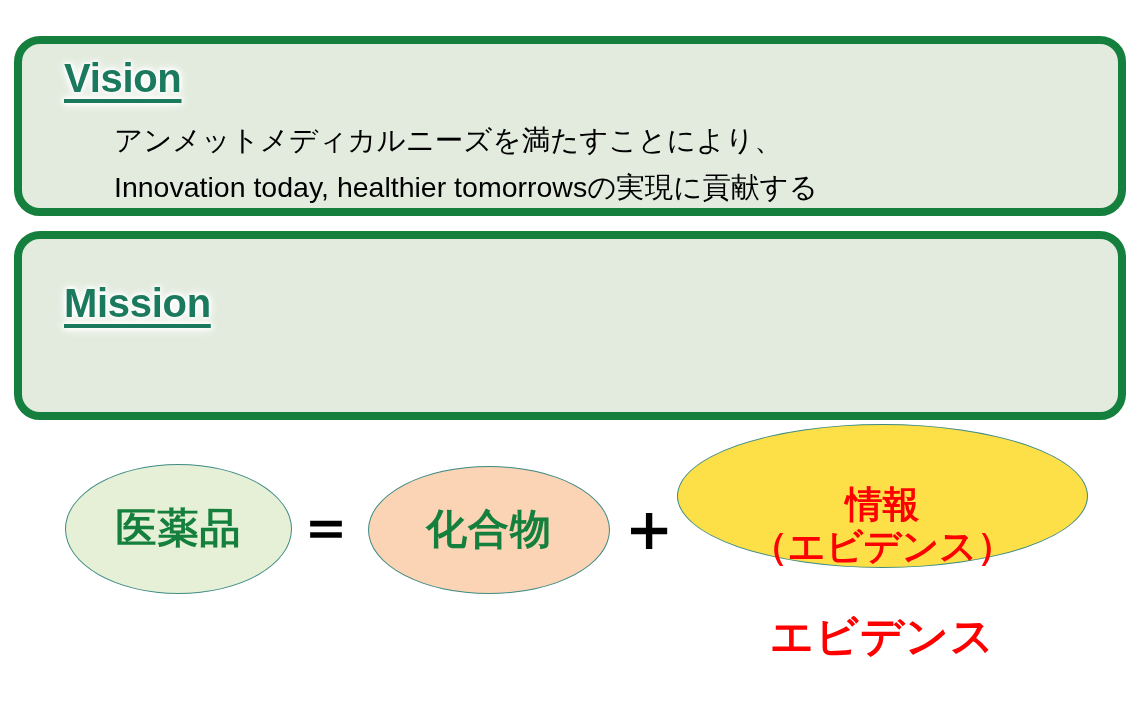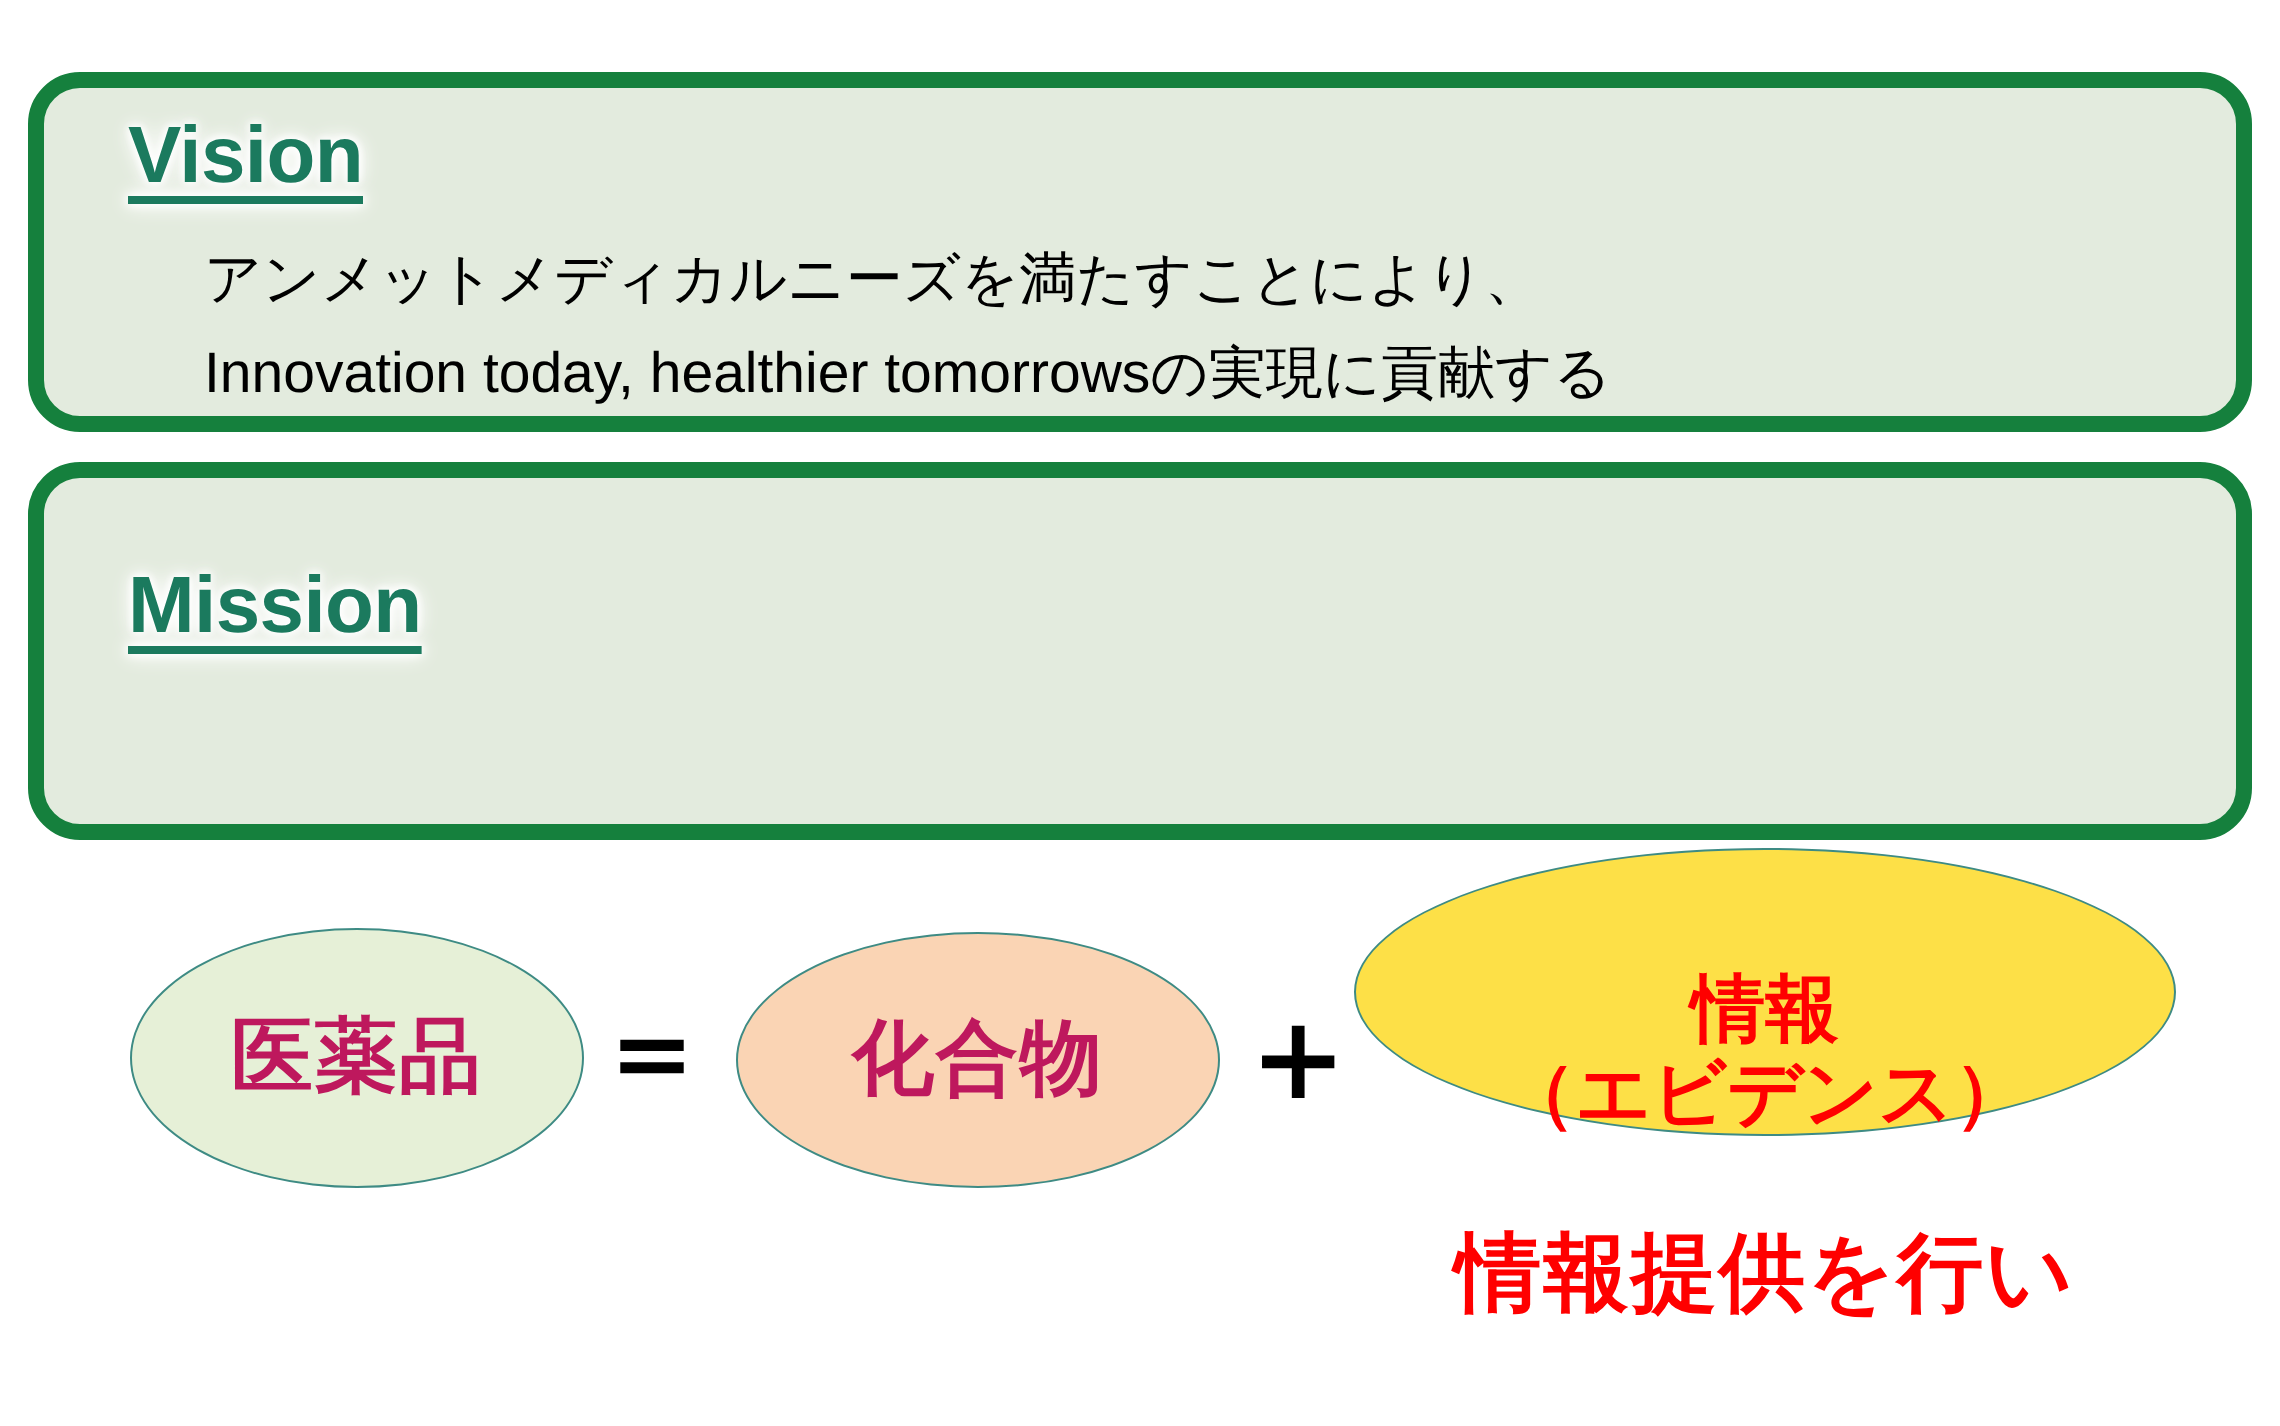--- a/index.html
+++ b/index.html
@@ -50,21 +50,21 @@
     text-shadow:
       0 0 5px #ffffff, 0 0 5px #ffffff,
       0 0 9px #ffffff, 0 0 12px #ffffff;
     white-space: nowrap;
   }
   #vision-heading { top: 12px; }
   #mission-heading { top: 10px; margin-top: 32px; }
 
   .panel-body {
     position: absolute;
-    left: 80px;
+    left: 92px;
     font-size: 28.5px;
     line-height: 47px;
     color: #000000;
     white-space: pre;
   }
   #vision-body { top: 73px; }
   #mission-body {
     top: 62px;
     line-height: 45px;
   }
@@ -99,21 +99,21 @@
     top: 424px;
     width: 411px;
     height: 144px;
     background: #fde047;
     align-items: flex-end;
   }
 
   .ellipse-label {
     font-size: 41px;
     font-weight: bold;
-    color: #be185d;
+    color: #15803d;
     letter-spacing: 1px;
     line-height: 1.05;
   }
   .ellipse-label-red {
     font-size: 37px;
     font-weight: bold;
     color: #FF0000;
     letter-spacing: 0px;
     line-height: 1.12;
   }
@@ -172,13 +172,13 @@
 <div class="ellipse" id="ellipse-compound">
   <span class="ellipse-label">化合物</span>
 </div>
 
 <div class="operator" id="operator-plus">＋</div>
 
 <div class="ellipse" id="ellipse-information">
   <span class="ellipse-label-red">情報<br>（エビデンス）</span>
 </div>
 
-<div id="value-caption">情報提供を行い</div>
+<div id="value-caption">エビデンス</div>
 
 </body></html>

